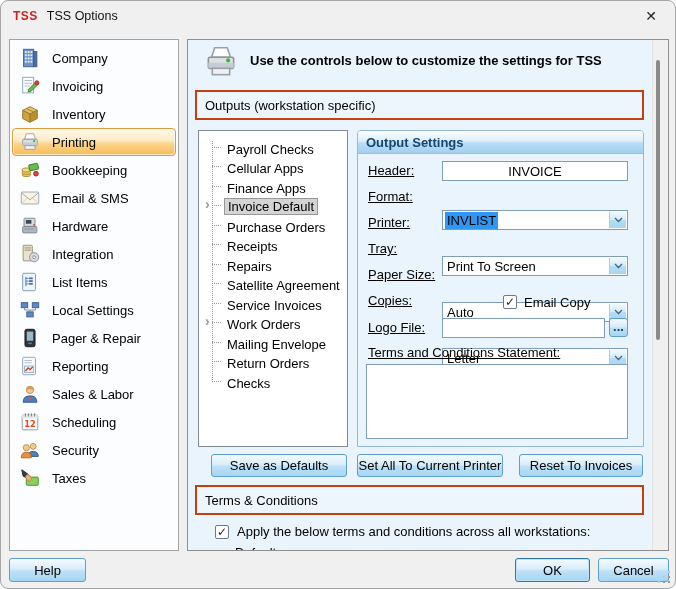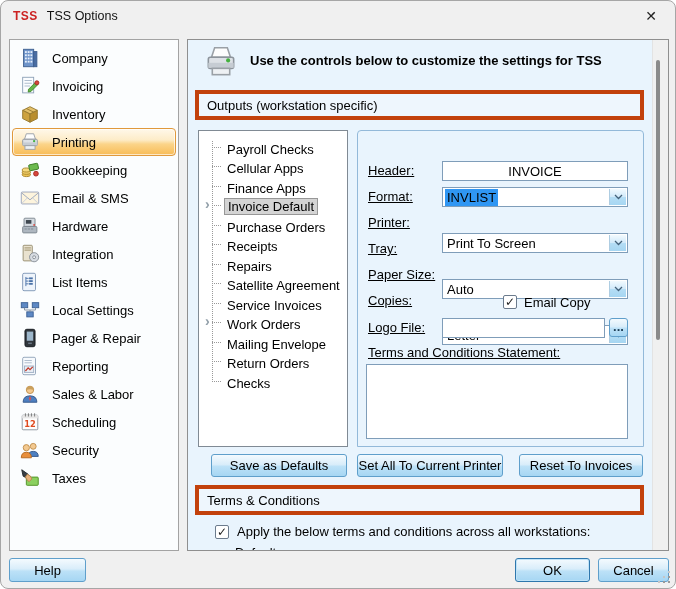--- a/index.html
+++ b/index.html
@@ -24,21 +24,21 @@
     background:linear-gradient(180deg,#fff8ea 0%,#fdecc8 42%,#fbd489 58%,#f8bc57 100%);
     box-shadow:inset 0 0 0 1px rgba(255,255,255,.65);
   }
   
   .main{position:absolute;left:186px;top:38px;width:482px;height:512px;background:#e9f4fd;border:1px solid #8f8f8f;overflow:hidden;}
   .scroll-track{position:absolute;right:0;top:0;width:16px;height:100%;background:#f0f0f0;border-left:1px solid #e3e3e3;}
   .scroll-thumb{position:absolute;left:3px;top:20px;width:4px;height:280px;background:#8a8a8a;border-radius:2px;}
   .main-hdr-icon{position:absolute;left:14px;top:3px;width:38px;height:38px;}
   .main-hdr-icon svg{width:38px;height:38px;}
   .main-hdr-text{position:absolute;left:62px;top:13px;width:380px;font-weight:bold;}
-  .section-hdr{position:absolute;left:7px;width:449px;height:30px;background:#eef6fd;border:4px solid #c2410c;display:flex;align-items:center;padding-left:8px;}
+  .section-hdr{position:absolute;left:7px;width:449px;height:30px;background:#eef6fd;border:2px solid #c2410c;display:flex;align-items:center;padding-left:8px;}
   .sec-outputs{top:50px;}
   .sec-terms{top:445px;}
   
   .treebox{position:absolute;left:10px;top:90px;width:150px;height:317px;background:#fff;border:1px solid #808a94;padding:6px 2px 0 6px;}
   .tree-rows{position:relative;}
   .tree-rows::before{content:'';position:absolute;left:7px;top:4px;height:241px;border-left:1px dotted #999;}
   .tree-row{position:relative;display:flex;align-items:flex-end;height:19.5px;padding-left:19px;}
   .tree-row::before{content:'';position:absolute;left:7px;top:50%;width:9px;border-top:1px dotted #999;}
   .tree-row .chev{position:absolute;left:0px;top:50%;transform:translateY(-58%);color:#93a0aa;font-size:14px;font-weight:bold;line-height:1;background:#fff;padding:1px 0;}
   .tree-row .lbl{padding:0 3px;white-space:nowrap;}
@@ -361,20 +361,23 @@
           <div class="tree-row">
             <span class="lbl">Return Orders</span>
           </div>
           <div class="tree-row">
             <span class="lbl">Checks</span>
           </div>
         </div>
     </div>
 
     <div class="ogroup">
+      <div class="og-header">
+        <span>Output Settings</span>
+      </div>
 
       <div class="frow" style="top:30px;">Header:</div>
       <input class="tb fctl" style="left: 84px; top: 30px; width: 186px;" value="INVOICE">
 
       <div class="frow" style="top:56px;">Format:</div>
       <div class="combo fctl" style="left:84px;top:56px;width:186px;">
         <span class="combo-text sel">INVLIST</span>
         <span class="combo-arrow">
             <svg width="9" height="6" viewBox="0 0 9 6">
               <path d="M1 1 L4.5 4.5 L8 1" fill="none" stroke="#44627a" stroke-width="1.3"></path>

